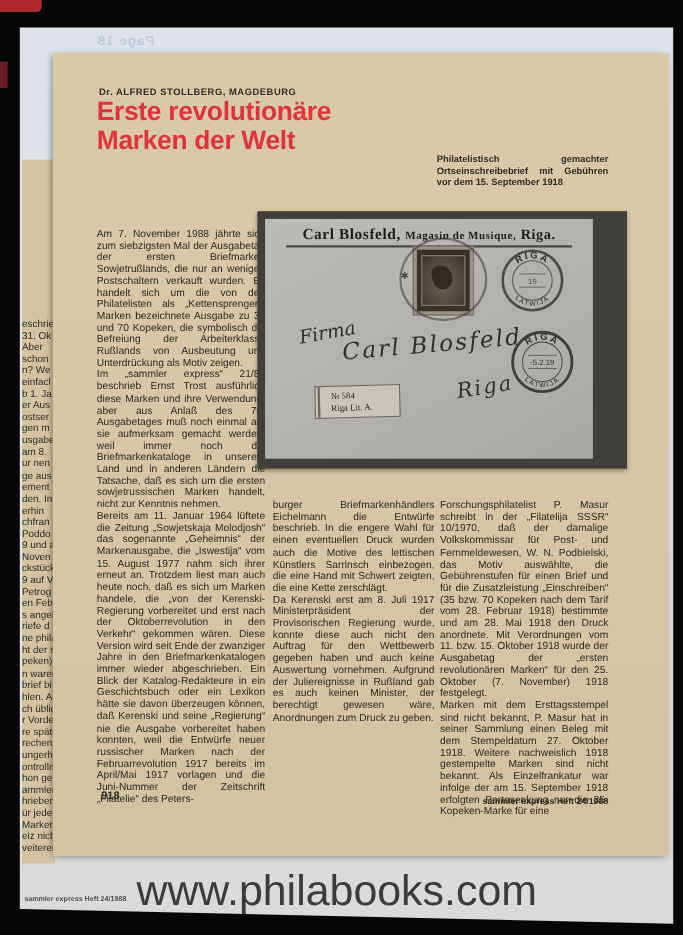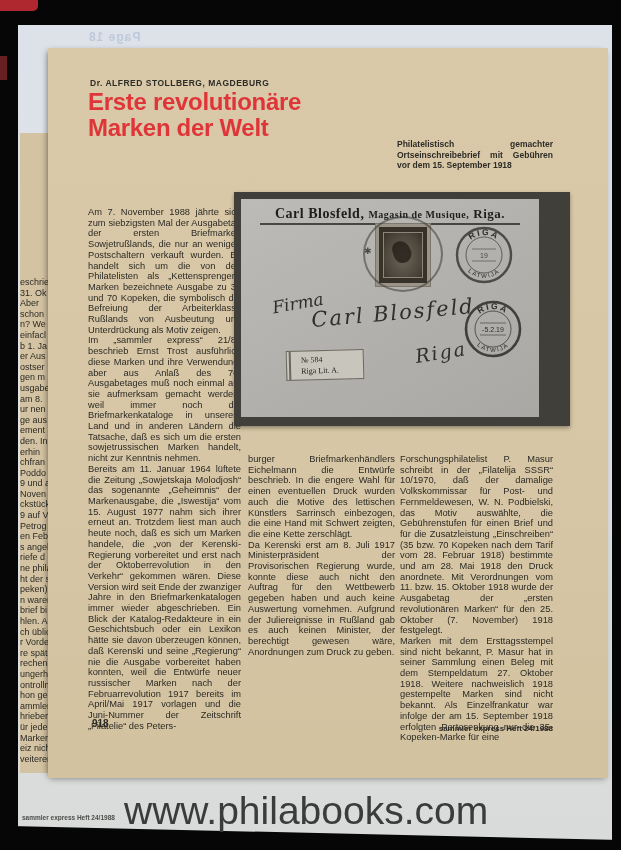--- a/index.html
+++ b/index.html
@@ -10,21 +10,21 @@
   .backing{position:absolute;left:18px;top:25px;width:594px;height:820px;
     background:linear-gradient(180deg,#dde2ea 0%,#dfe2e5 55%,#d8dbd9 100%);}
   .showthrough{position:absolute;left:88px;top:30px;font-size:12px;font-weight:bold;
     color:rgba(110,135,180,0.28);transform:scaleX(-1);letter-spacing:1px;}
 
   
   .red-mark-1{position:absolute;left:0;top:0;width:38px;height:11px;background:#c22c34;border-radius:0 0 5px 0;opacity:.9;}
   .red-mark-2{position:absolute;left:0;top:56px;width:7px;height:24px;background:#b8343a;opacity:.55;}
 
   
-  .left-sliver{position:absolute;left:20px;top:133px;width:30px;height:640px;
+  .left-sliver{position:absolute;left:20px;top:145px;width:30px;height:640px;
     background:#d3c3a2;overflow:hidden;}
   .frag-block{margin-top:144px;}
   .frag-line{font-size:9px;line-height:10.6px;color:#2c2a25;white-space:nowrap;}
 
   
   .page{position:absolute;left:48px;top:48px;width:560px;height:730px;
     background:linear-gradient(180deg,#d9c9a8 0%,#d6c6a5 60%,#d2c2a0 100%);
     box-shadow:-4px 0 6px -3px rgba(0,0,0,.35),0 3px 6px -2px rgba(0,0,0,.3);}
 
   .author{position:absolute;left:42px;top:30px;font-size:8.5px;font-weight:bold;

